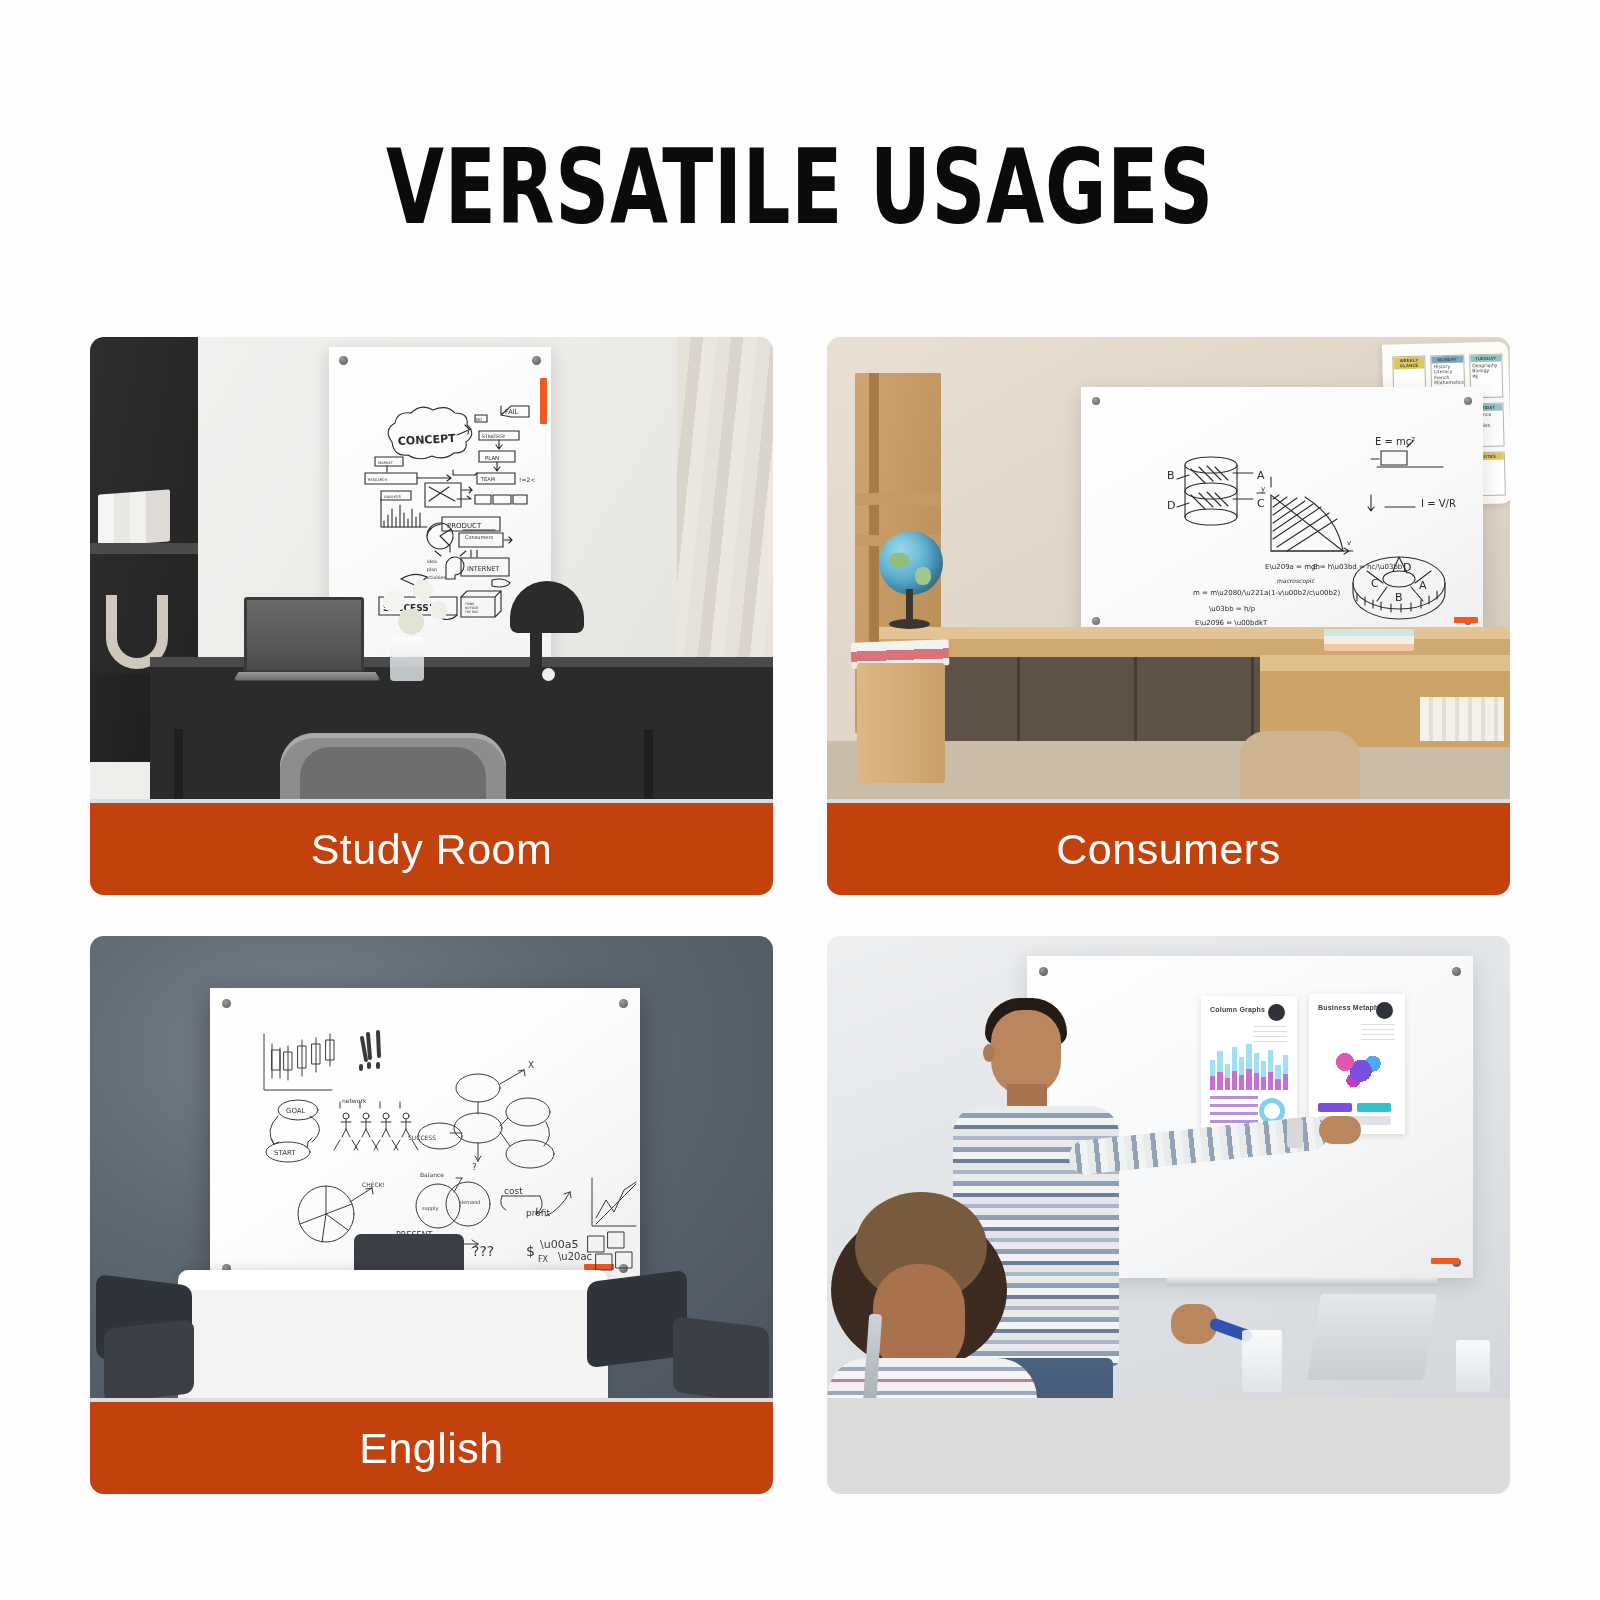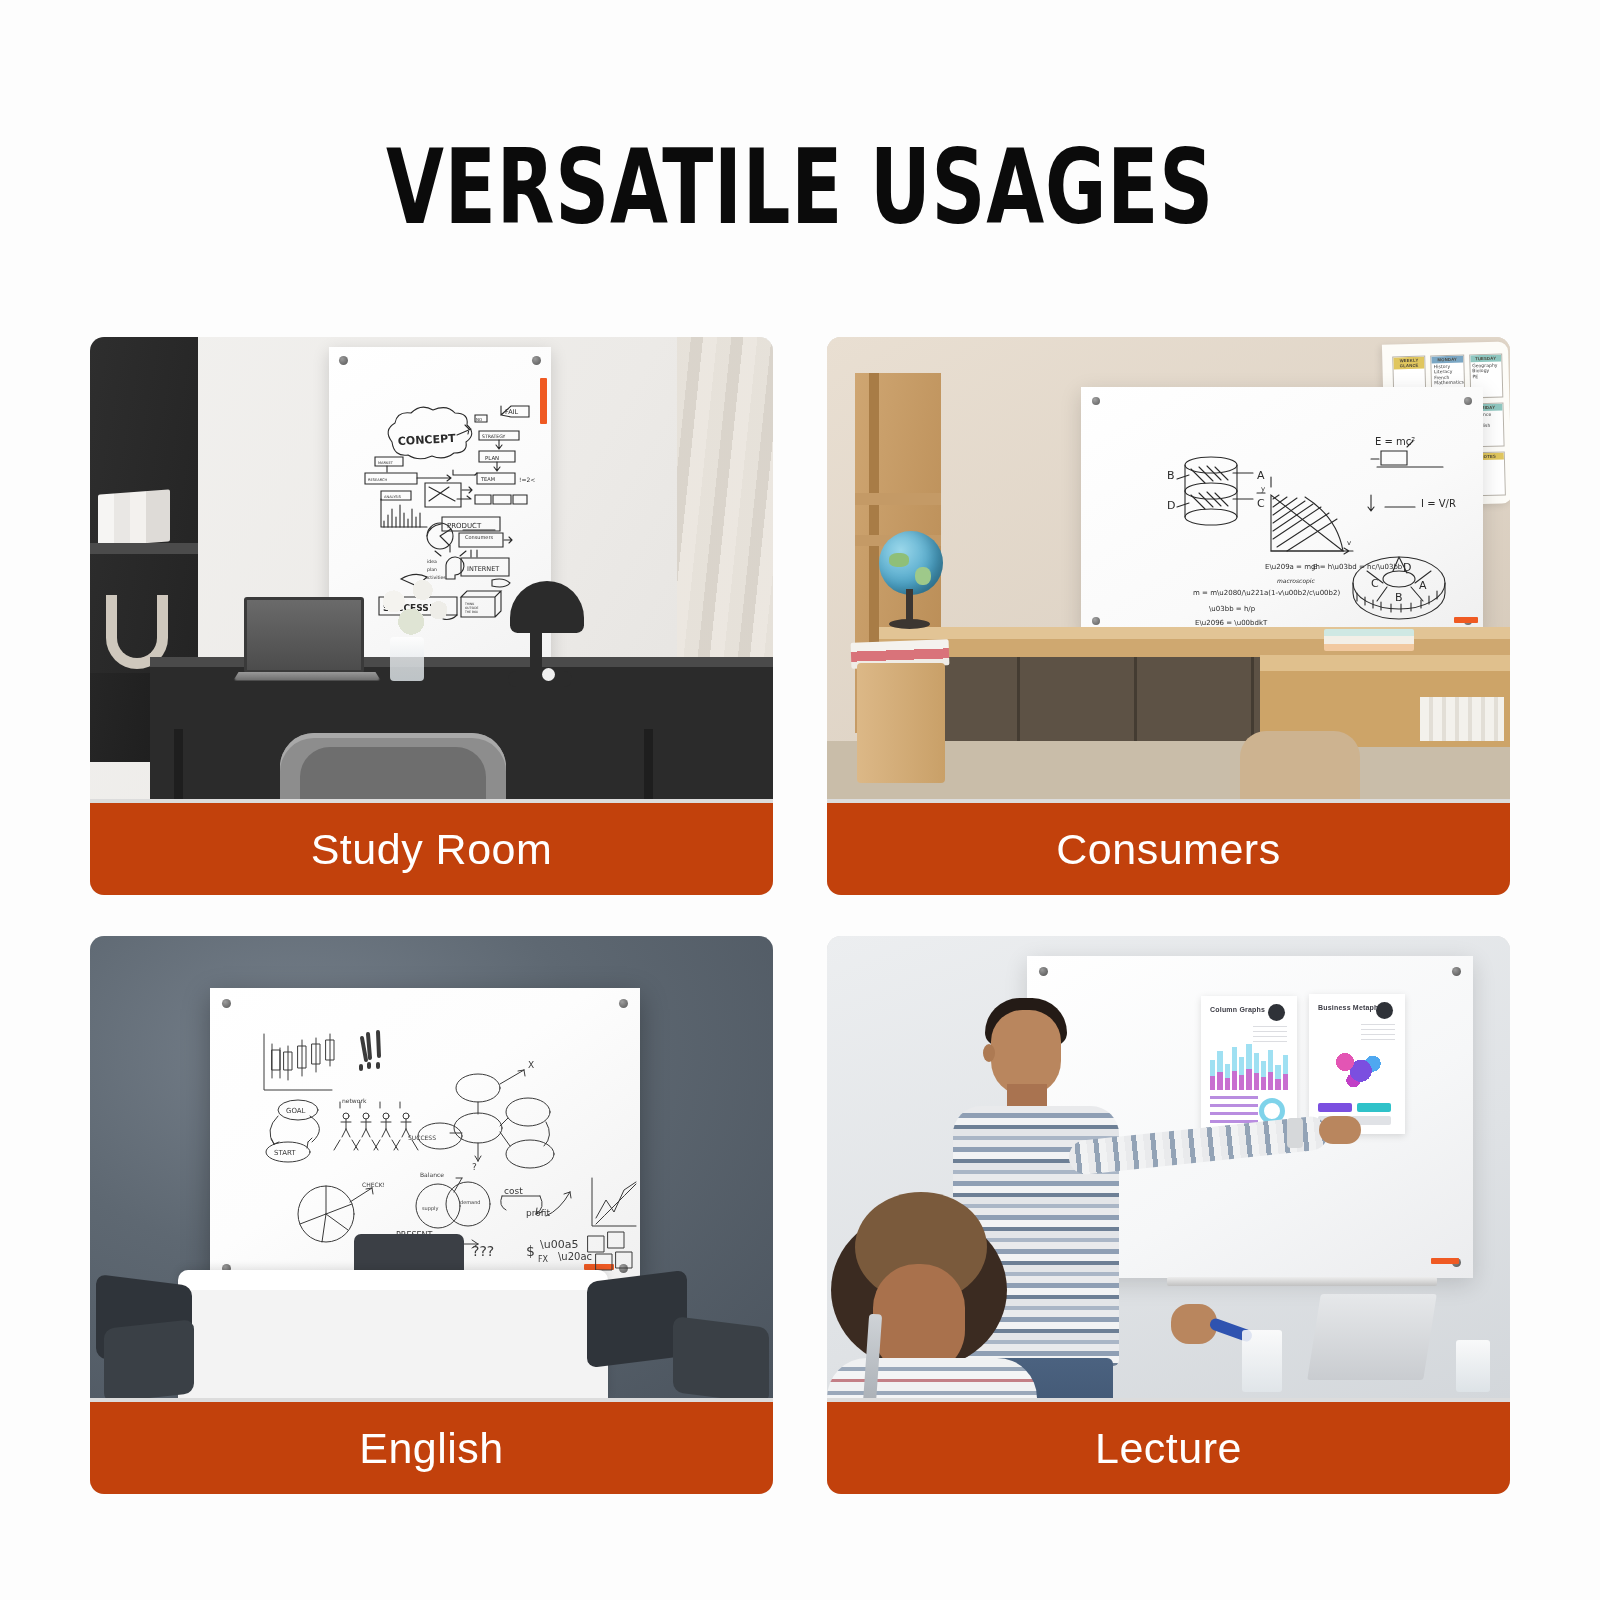--- a/index.html
+++ b/index.html
@@ -700,16 +700,15 @@
           <div class="w-shoulder"></div>
           <div class="phone"></div>
 
         </div>
 
         <div class="laptop"></div>
         <div class="glass"></div>
         <div class="glass2"></div>
       </div>
     </div>
-    <div class="caption">Lecture</div>
   </div>
 
 </div>
 
 </body></html>

